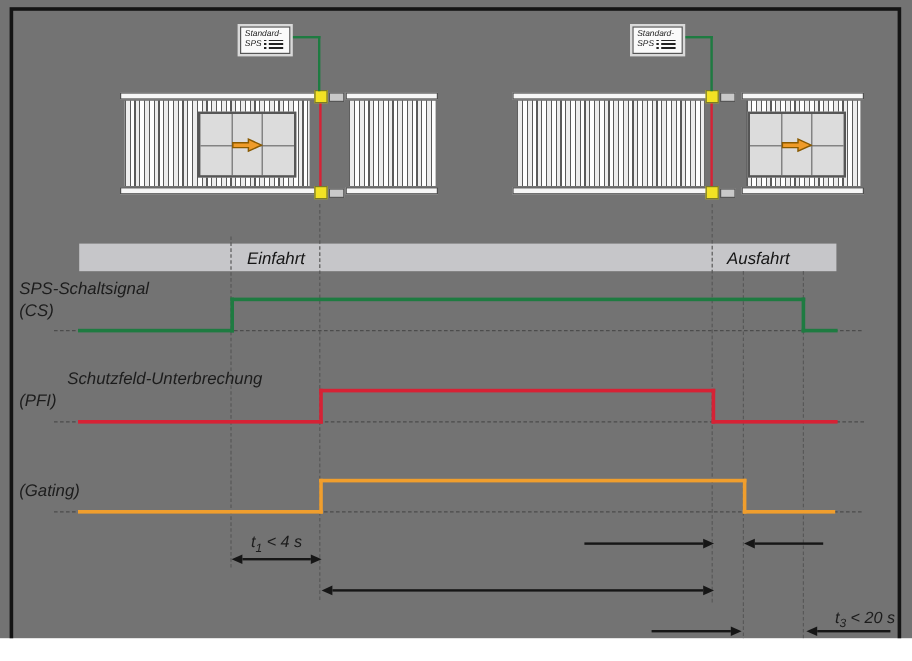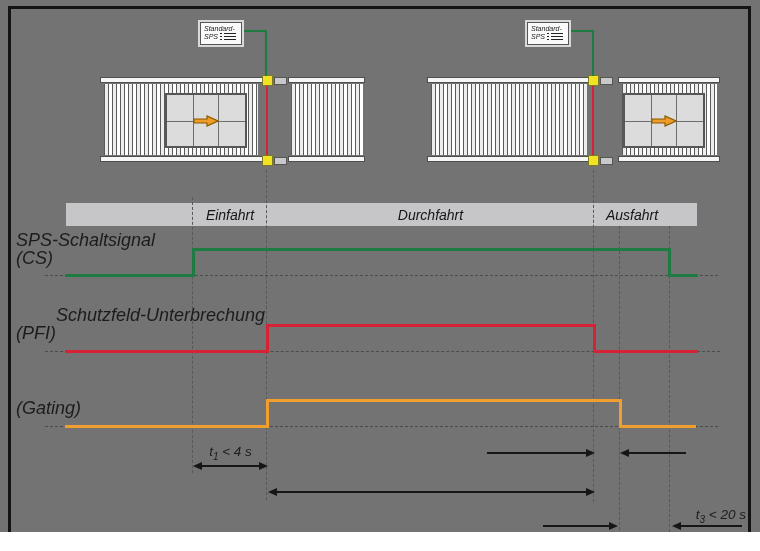--- a/index.html
+++ b/index.html
@@ -37,21 +37,21 @@
   
   .band { background:var(--band_gray,#c6c6c9); }
   .band-label { font-size:14px; color:#151515; text-align:center; line-height:18px; }
 
   
   .vdash { width:0; border-left:1px dashed #585858; }
   .hdash { height:0; border-top:1px dashed #4c4c4c; }
 
   
   .seg { background:#000; }
-  .sig-label { font-size:18px; line-height:17px; white-space:nowrap; }
+  .sig-label { font-size:14px; line-height:17px; white-space:nowrap; }
 
   
   .aline { height:2px; background:#161616; }
   .ah { position:absolute; width:0; height:0; border-top:4px solid transparent; border-bottom:4px solid transparent; top:-3px; }
   .ah-r { border-left:9px solid #161616; right:-9px; }
   .ah-l { border-right:9px solid #161616; left:-9px; }
   .t-label { font-size:13.5px; white-space:nowrap; }
   .t-label sub { font-size:10px; }
   .t-center { text-align:center; }
   .t-right { text-align:right; }
@@ -121,21 +121,20 @@
       <div class="plc-row">
         <span>SPS</span>
         <span class="plc-colon"></span>
         <span class="plc-bars"></span>
       </div>
     </div>
   </div>
 
   <div class="abs band" style="left:66px; top:203px; width:631px; height:23px;"></div>
   <div class="abs band-label" style="left:192px; top:206px; width:76px;">Einfahrt</div>
-  <div class="abs band-label" style="left:267px; top:206px; width:327px;">Durchfahrt</div>
   <div class="abs band-label" style="left:594px; top:206px; width:76px;">Ausfahrt</div>
 
   <div class="abs vdash" style="left:192px; top:197px; height:276px;"></div>
   <div class="abs vdash" style="left:266px; top:170px; height:330px;"></div>
   <div class="abs vdash" style="left:593px; top:170px; height:332px;"></div>
   <div class="abs vdash" style="left:619px; top:226px; height:309px;"></div>
   <div class="abs vdash" style="left:669px; top:226px; height:311px;"></div>
 
   <div class="abs sig-label" style="left:16px; top:232px;">SPS-Schaltsignal</div>
   <div class="abs sig-label" style="left:16px; top:250px;">(CS)</div>

